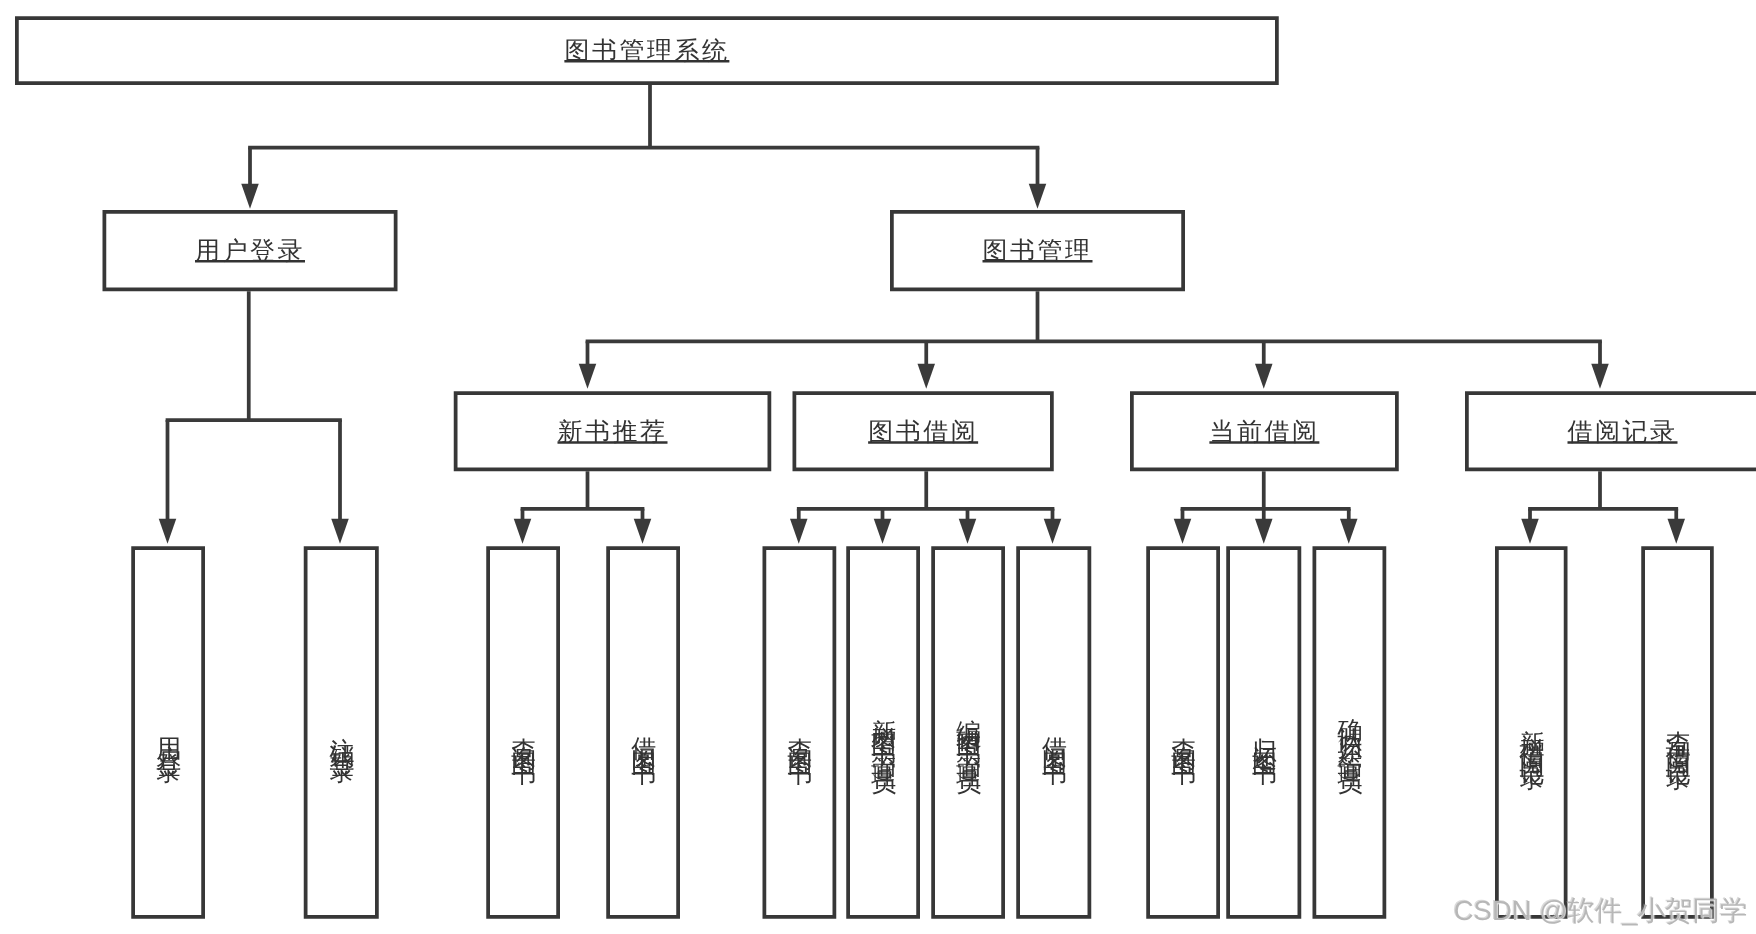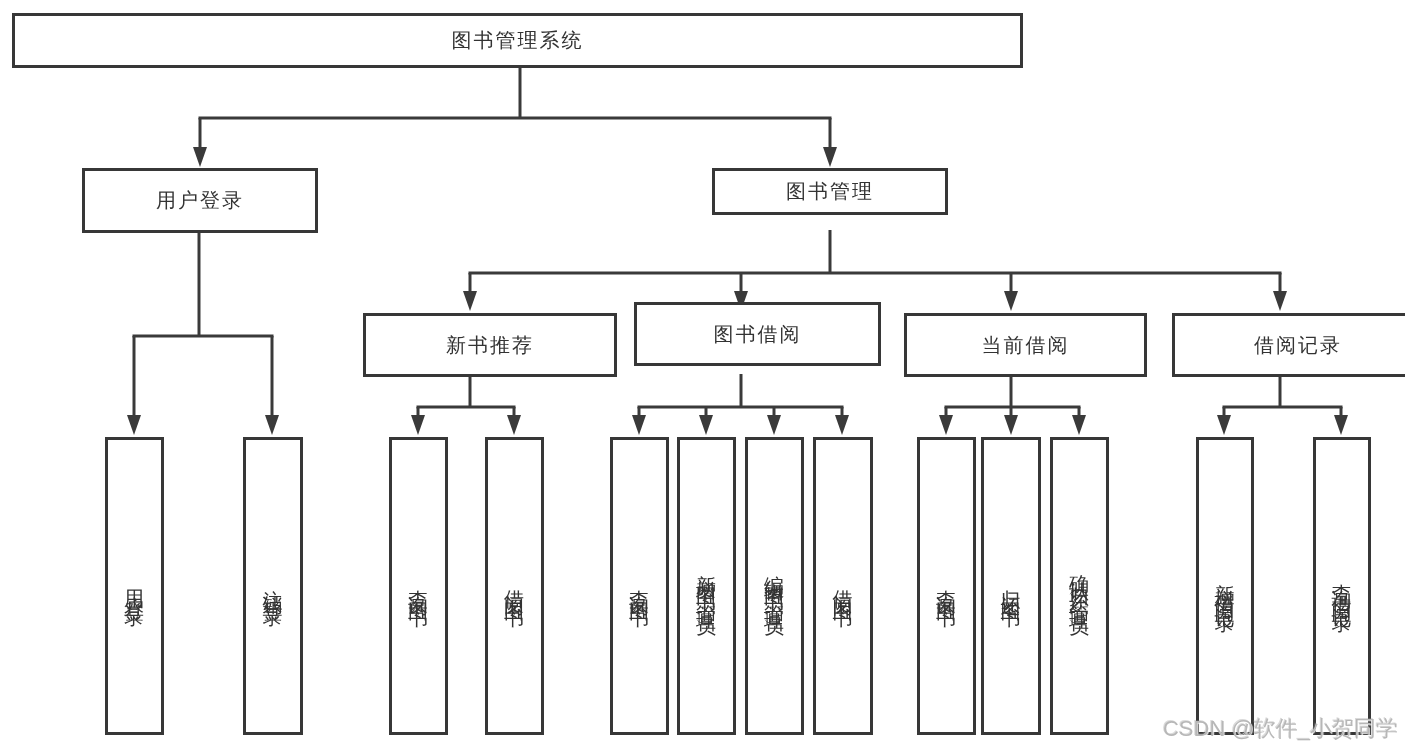--- a/index.html
+++ b/index.html
@@ -10,21 +10,21 @@
   }
   #wires { position:absolute; left:0; top:0; width:1405px; height:747px; }
   #wires line { stroke:#3a3a3a; stroke-width:3; }
   #wires polygon { fill:#3a3a3a; }
   .node {
     position:absolute; box-sizing:border-box;
     background:#ffffff; border:3px solid #373737;
     display:flex; align-items:center; justify-content:center;
     color:#333333; z-index:2;
   }
-  .node.h span { font-size:20px; letter-spacing:2px; white-space:nowrap; }
+  .node.h span { font-size:20px; letter-spacing:2px; white-space:nowrap;text-decoration:underline; }
   .node.v span {
     writing-mode:vertical-rl; text-orientation:mixed;
     font-size:20px; line-height:1.1; letter-spacing:6px;
   }
   #watermark {
     position:absolute; right:7px; top:714px; z-index:5;
     font-size:22px; color:#b7b7b7;
     text-shadow:1px 1px 1px rgba(255,255,255,0.9), -1px -1px 0 rgba(150,150,150,0.35);
     white-space:nowrap;
   }
@@ -103,31 +103,31 @@
     </g>
   </svg>
 
   <div class="node h" style="left:12px;top:13px;width:1011px;height:55px">
     <span>图书管理系统</span>
   </div>
 
   <div class="node h" style="left:82px;top:168px;width:236px;height:65px">
     <span>用户登录</span>
   </div>
-  <div class="node h" style="left:712px;top:168px;width:236px;height:47px">
+  <div class="node h" style="left:712px;top:168px;width:236px;height:65px">
     <span>图书管理</span>
   </div>
 
   <div class="node h" style="left:363px;top:313px;width:254px;height:64px">
     <span>新书推荐</span>
   </div>
-  <div class="node h" style="left:634px;top:302px;width:247px;height:64px">
+  <div class="node h" style="left:634px;top:313px;width:209px;height:64px">
     <span>图书借阅</span>
   </div>
-  <div class="node h" style="left:904px;top:313px;width:243px;height:64px">
+  <div class="node h" style="left:904px;top:313px;width:215px;height:64px">
     <span>当前借阅</span>
   </div>
   <div class="node h" style="left:1172px;top:313px;width:252px;height:64px">
     <span>借阅记录</span>
   </div>
 
   <div class="node v" style="left:105px;top:437px;width:59px;height:298px">
     <span>用户登录</span>
   </div>
   <div class="node v" style="left:243px;top:437px;width:60px;height:298px">

